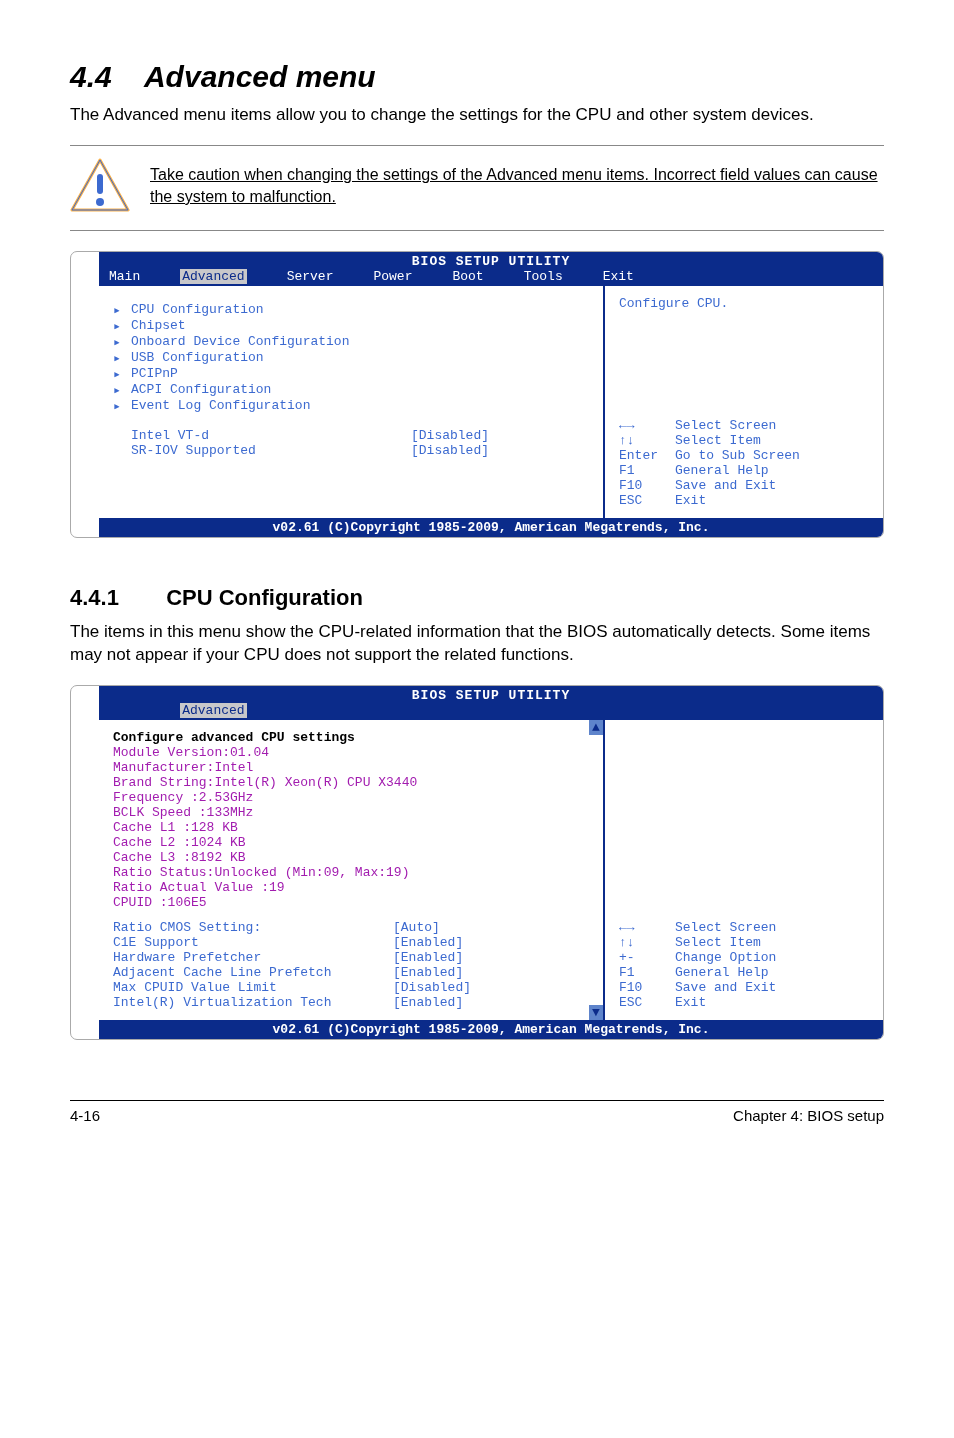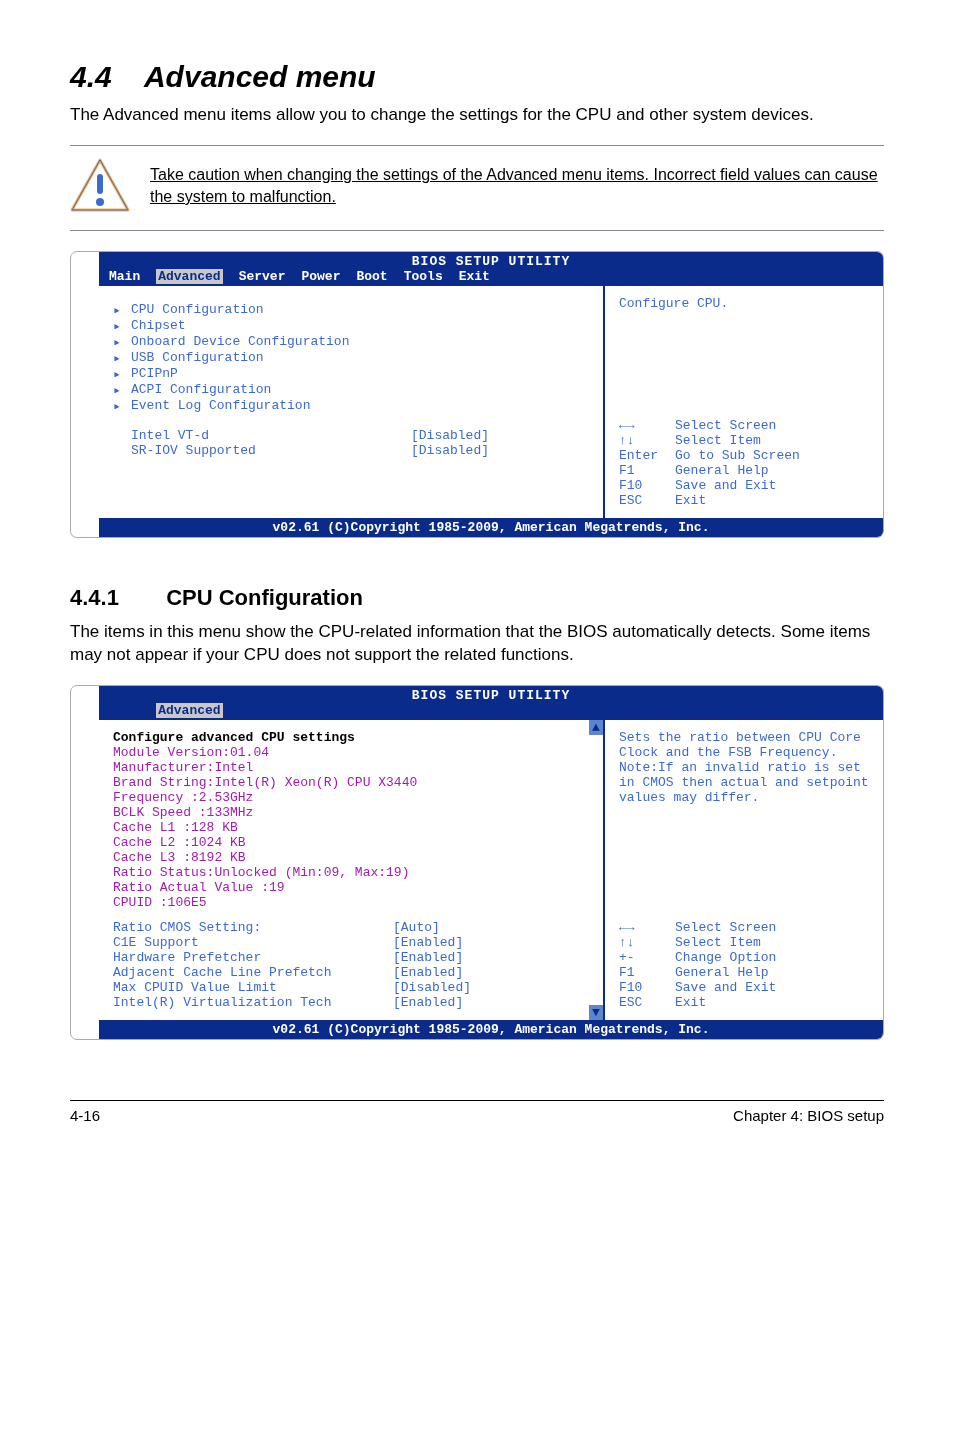--- a/index.html
+++ b/index.html
@@ -70,22 +70,22 @@
     padding: 2px 10px;
     white-space: nowrap;
   }
   .bios .bios-title {
     text-align: center;
     font-weight: bold;
     letter-spacing: 1px;
   }
   .bios .tabs {
     display: flex;
-    gap: 16px;
-    font-weight: bold;
+    gap: 40px;
+    font-weight: normal;
   }
   .bios .tabs span.active {
     background: #c8c8ca;
     color: #0b2b8a;
     padding: 0 2px;
   }
   .bios-body {
     display: flex;
   }
   .bios-left {
@@ -326,22 +326,20 @@
             <span class="label">Max CPUID Value Limit</span>
             <span class="value">[Disabled]</span>
           </div>
         <div class="menu-row">
             <span class="label">Intel(R) Virtualization Tech</span>
             <span class="value">[Enabled]</span>
           </div>
         <div class="down-arrow">▼</div>
       </div>
       <div class="bios-right">
-        <div style="white-space:pre-line;">Sets the ratio between CPU Core Clock and the FSB Frequency.
-Note:If an invalid ratio is set in CMOS then actual and setpoint values may differ.</div>
         <div class="sep"></div>
         <div>
           <div class="key-row">
               <span class="k">←→</span>
               <span>Select Screen</span>
             </div>
           <div class="key-row">
               <span class="k">↑↓</span>
               <span>Select Item</span>
             </div>

